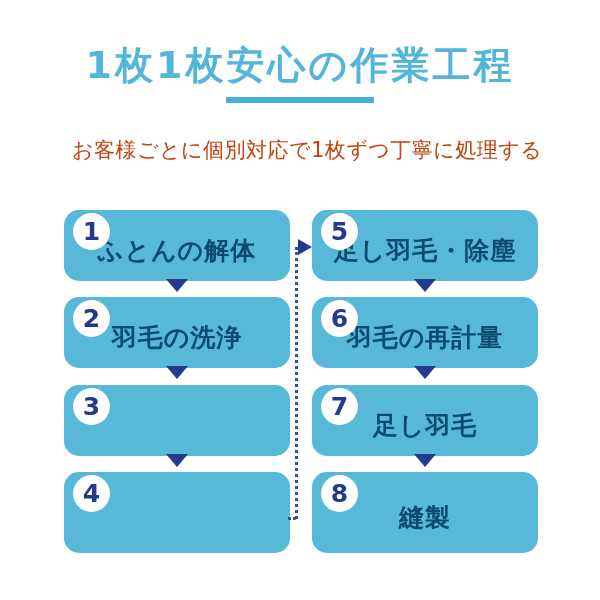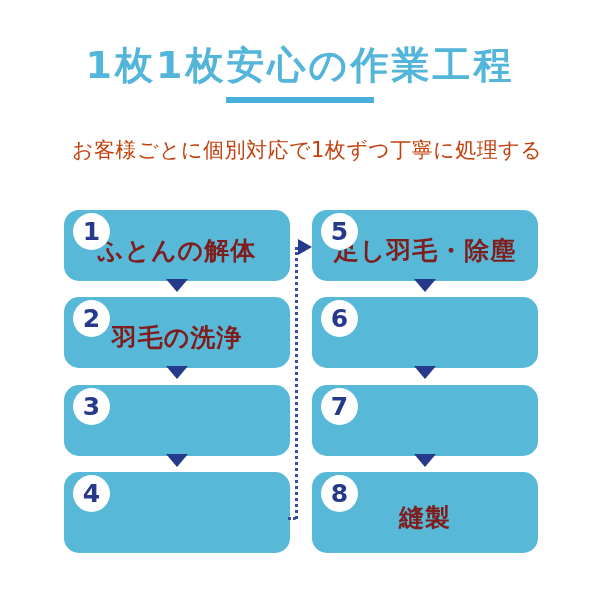--- a/index.html
+++ b/index.html
@@ -61,21 +61,21 @@
     border-radius:50%;
     display:flex;
     align-items:center;
     justify-content:center;
     font-size:25px;
     font-weight:bold;
     color:#263a8c;
     padding:0;
   }
   .step-label{
-    color:#7f1d1d;
+    color:#0c4a6e;
     font-size:25px;
     font-weight:bold;
     letter-spacing:1px;
     white-space:nowrap;
   }
   .down-arrow{
     position:absolute;
     width:0;height:0;
     border-left:11px solid transparent;
     border-right:11px solid transparent;
@@ -133,23 +133,25 @@
   <div class="step-box col-left r4">
     <span class="badge">4</span>
   </div>
 
   <div class="step-box col-right r1">
     <span class="badge">5</span>
     <span class="step-label">足し羽毛・除塵</span>
   </div>
   <div class="step-box col-right r2">
     <span class="badge">6</span>
+    <span class="step-label">羽毛の再計量</span>
   </div>
   <div class="step-box col-right r3">
     <span class="badge">7</span>
+    <span class="step-label">足し羽毛</span>
   </div>
   <div class="step-box col-right r4">
     <span class="badge">8</span>
     <span class="step-label">縫製</span>
   </div>
 
   <div class="down-arrow da-left da1"></div>
   <div class="down-arrow da-left da2"></div>
   <div class="down-arrow da-left da3"></div>
   <div class="down-arrow da-right da1"></div>

